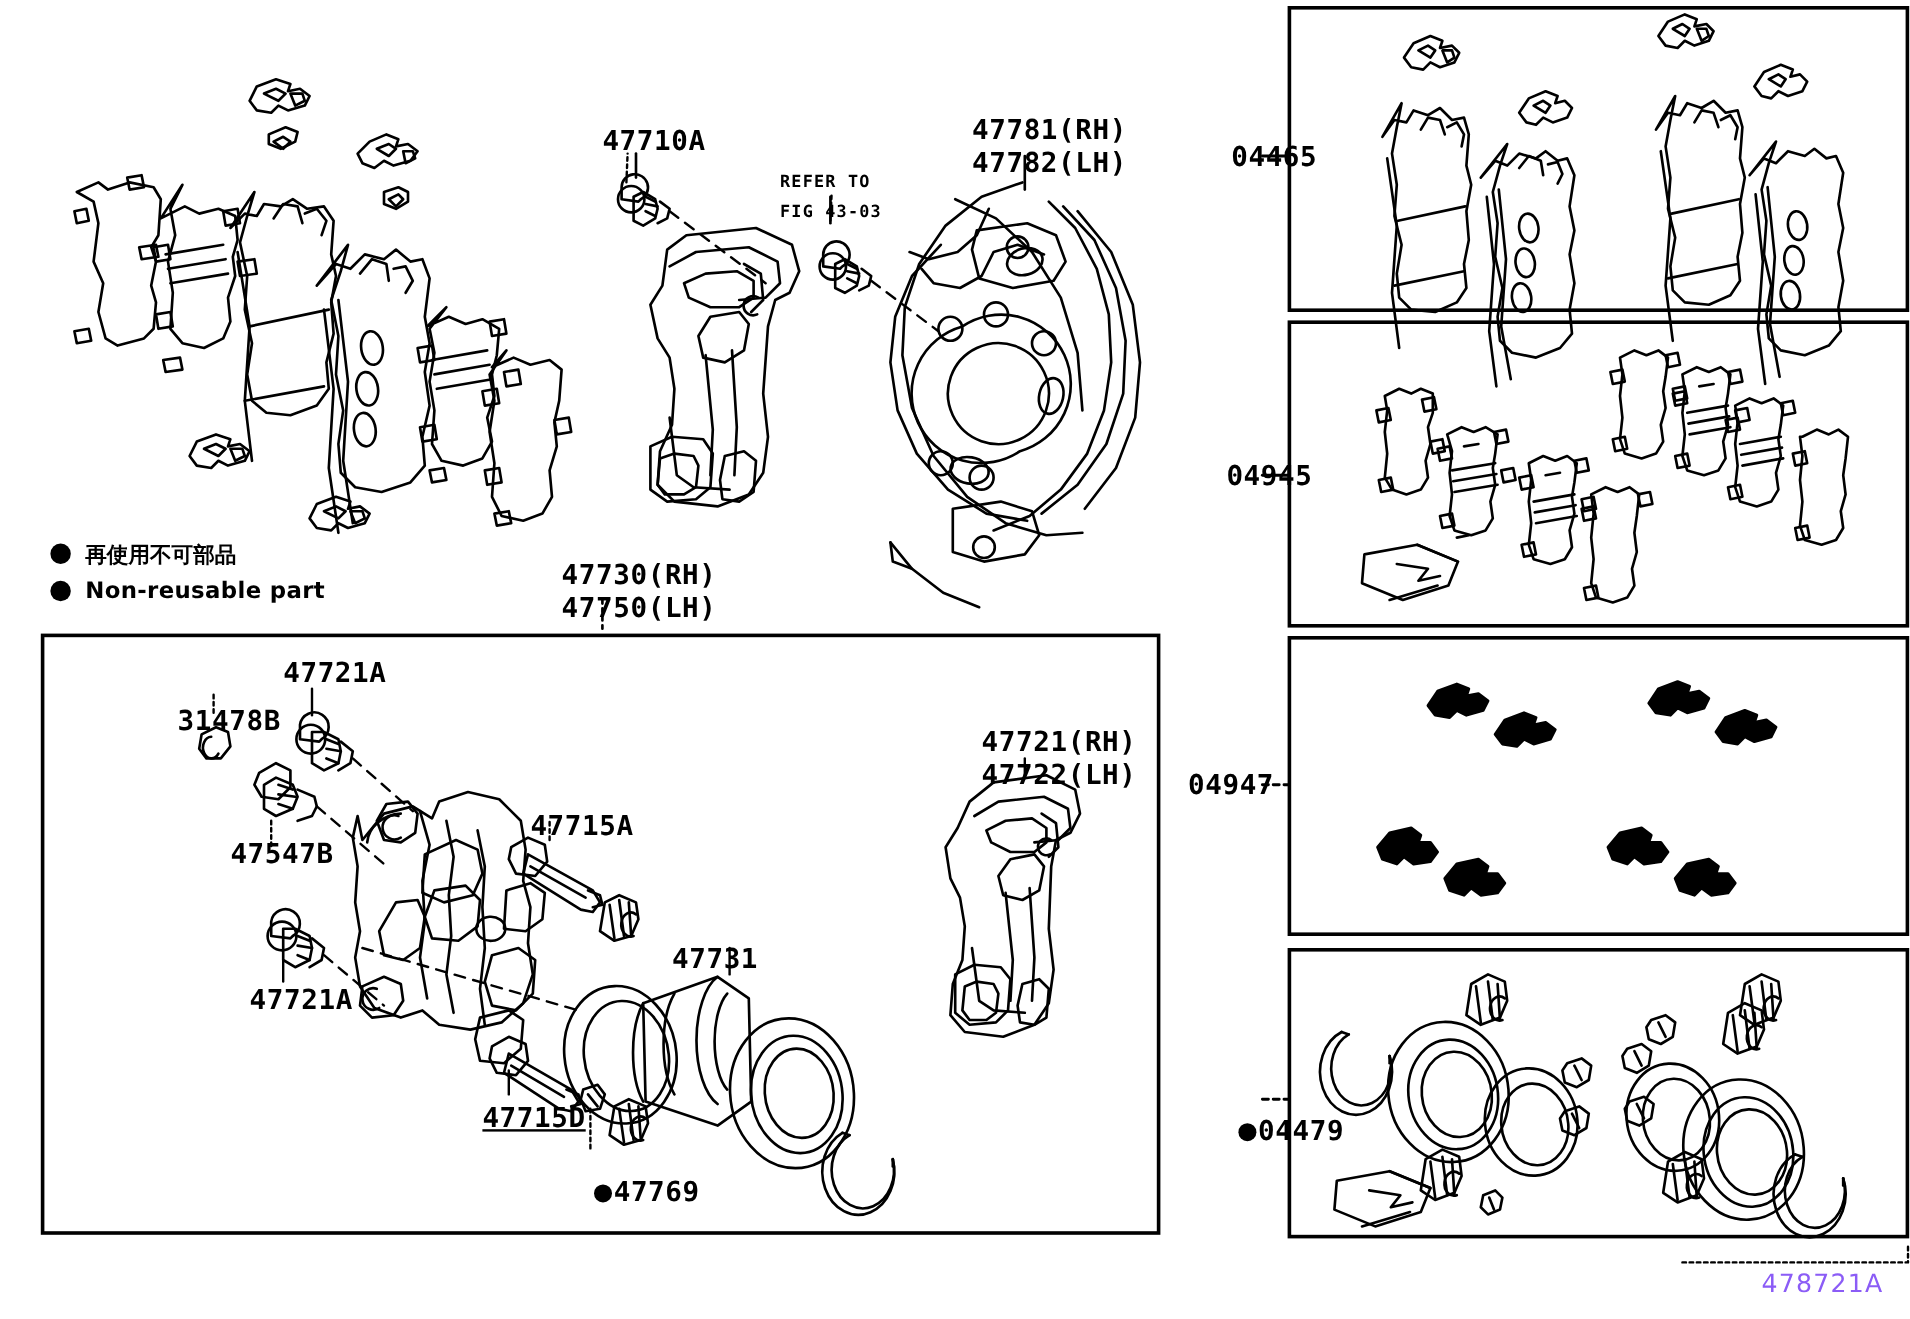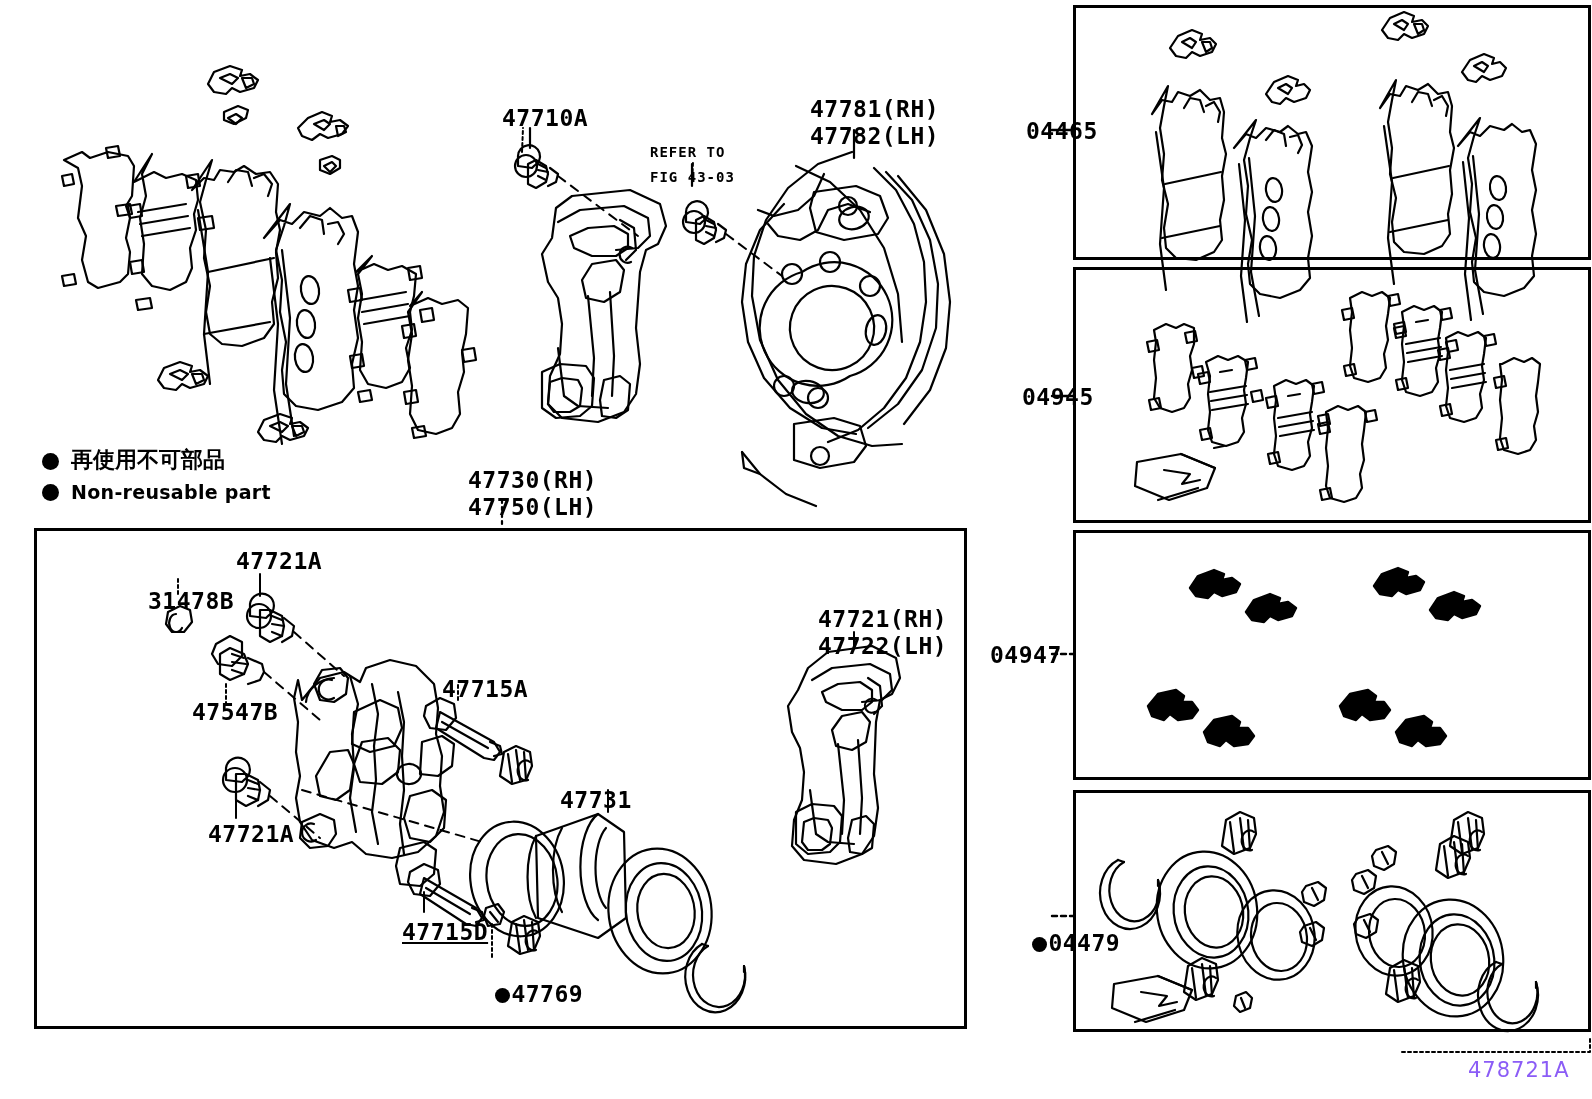--- a/index.html
+++ b/index.html
@@ -33,22 +33,22 @@
   }
 
   
   .legend{position:absolute;left:40px;top:448px;}
   .legend-row{display:flex;align-items:center;height:27px;margin-bottom:4px;}
   .legend-dot{
     width:17px;height:17px;border-radius:50%;background:#000;
     display:inline-block;margin-right:12px;flex:0 0 auto;
   }
   .legend-jp{
-    font-family:Liberation Mono, monospace;
-    font-weight:bold;font-size:22px;line-height:22px;
+    font-family:Liberation Serif, serif;
+    font-weight:bold;font-size:18px;line-height:22px;
   }
   .legend-en{
     font-family:"DejaVu Sans","Liberation Sans",sans-serif;
     font-weight:bold;font-size:19px;line-height:19px;letter-spacing:0.3px;
   }
 
   
   .box{position:absolute;border:3px solid #000;box-sizing:border-box;background:transparent;}
 
   

